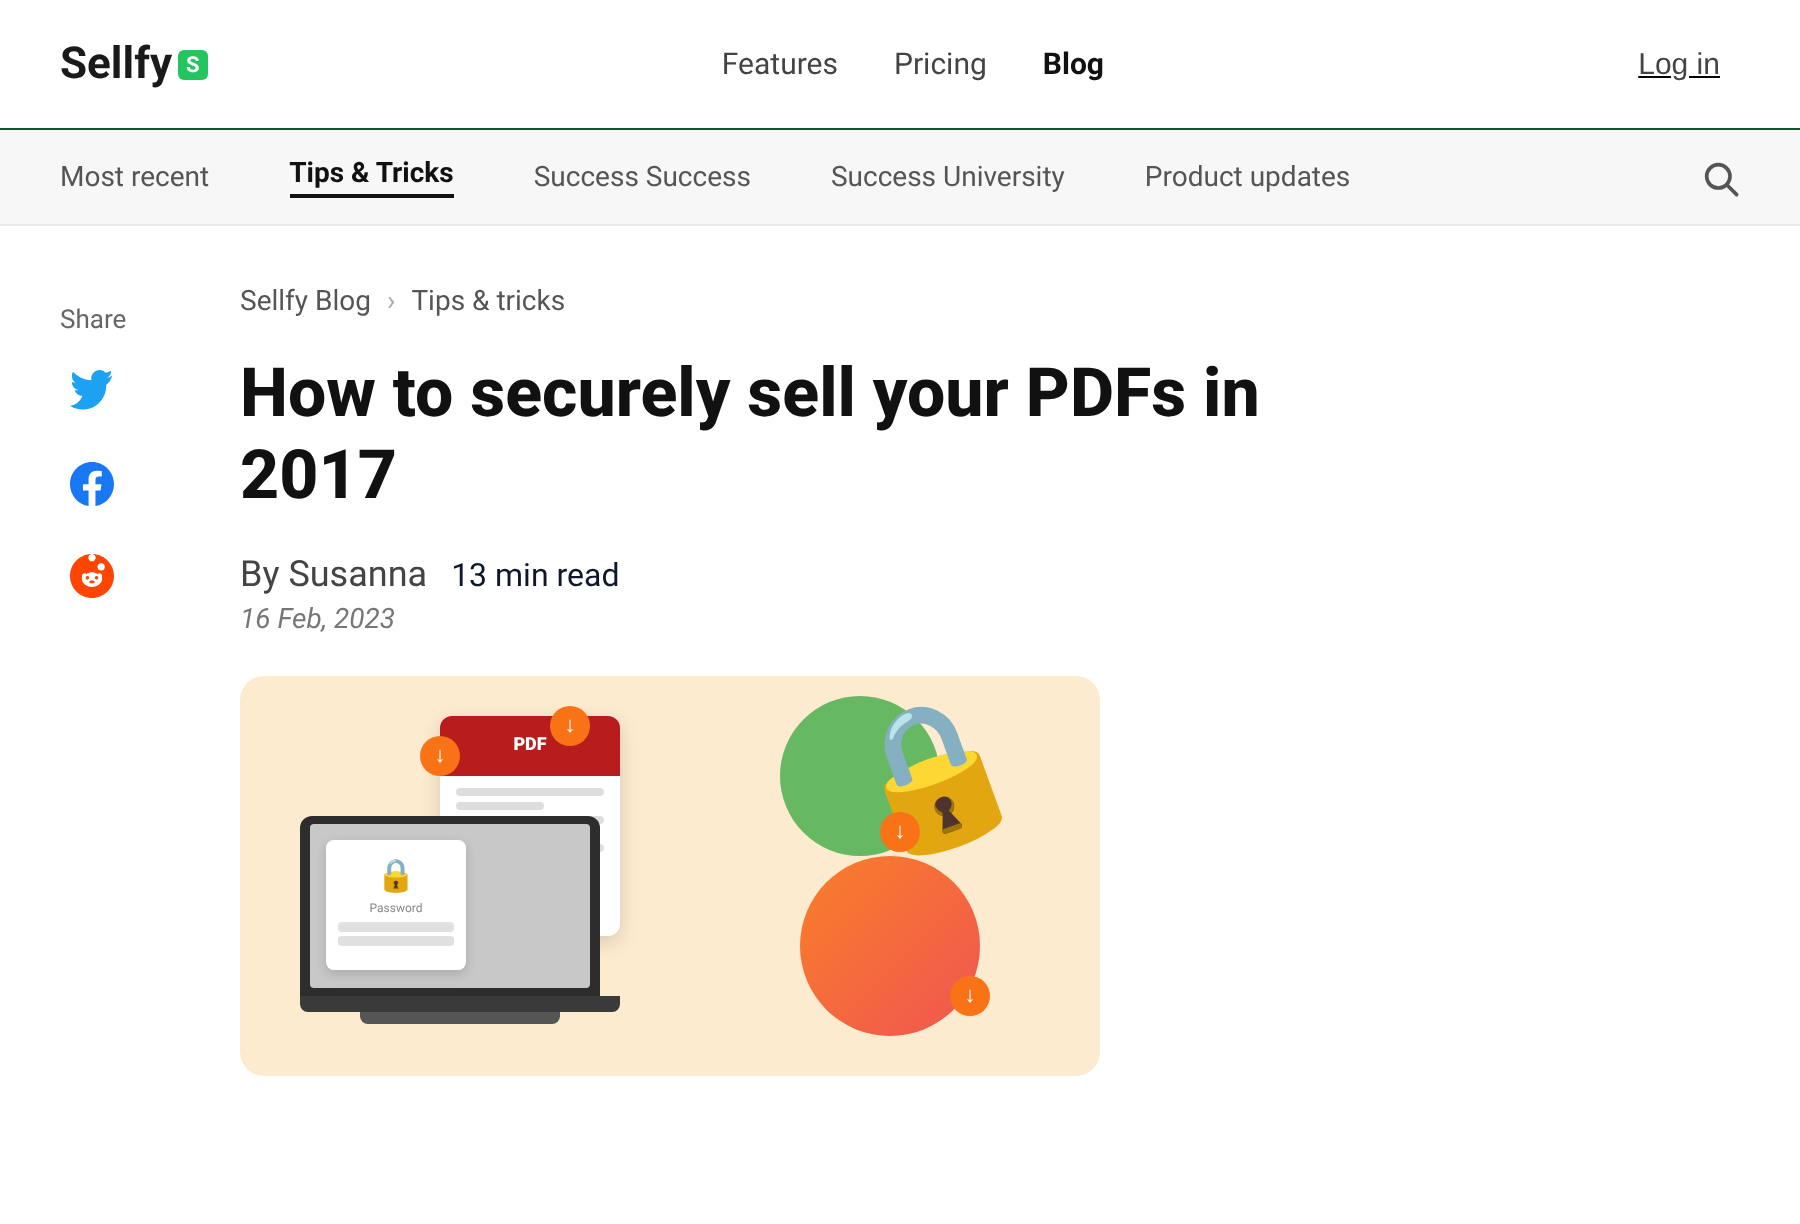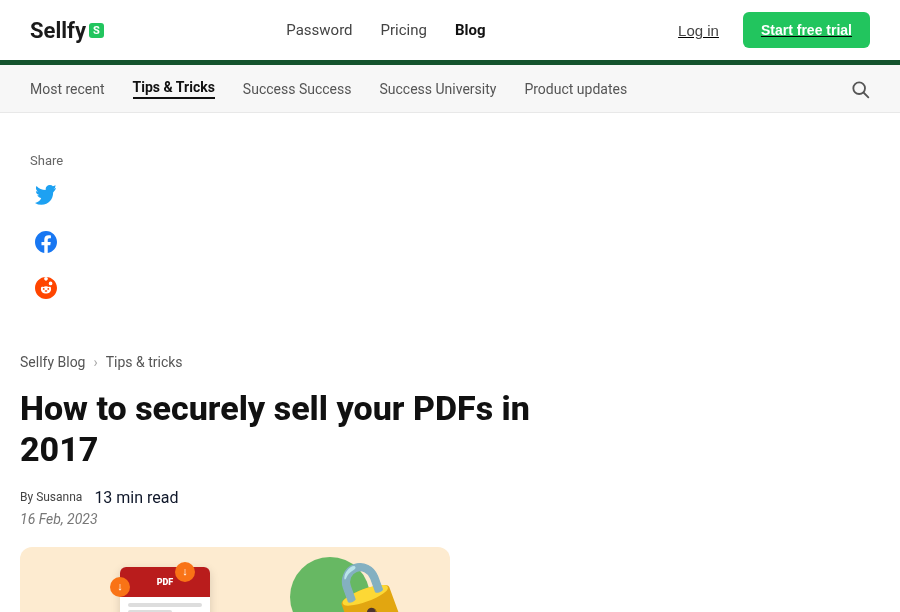--- a/index.html
+++ b/index.html
@@ -1,21 +1,21 @@
 <!DOCTYPE html>
 <html><head>
   <meta charset="utf-8">
   <style>
     * { margin: 0; padding: 0; box-sizing: border-box; }
     body { font-family: -apple-system, BlinkMacSystemFont, 'Segoe UI', Roboto, sans-serif; background: #fff; width: 900px; height: 612px; overflow: hidden; }
 
     
     .header {
       display: flex; align-items: center; justify-content: space-between;
-      padding: 0 30px; height: 65px; border-bottom: 5px solid #14532d;
+      padding: 0 30px; height: 65px; border-bottom: 1px solid #14532d;
       background: #fff;
     }
     .logo { display: flex; align-items: center; gap: 2px; cursor: pointer; }
     .logo-text { font-size: 22px; font-weight: 700; color: #1a1a1a; }
     .logo-badge {
       background: #22c55e; color: #fff; font-size: 11px; font-weight: 700;
       padding: 1px 4px; border-radius: 3px; margin-left: 1px;
     }
     .nav { display: flex; align-items: center; gap: 28px; }
     .nav-item { font-size: 15px; color: #444; text-decoration: none; cursor: pointer; }
@@ -29,31 +29,30 @@
       background: #22c55e; color: #fff; border: none; border-radius: 6px;
       padding: 10px 18px; font-size: 14px; font-weight: 600; cursor: pointer;
     }
 
     
     .subnav {
       display: flex; align-items: center; justify-content: space-between;
       padding: 0 30px; height: 48px; background: #f7f7f7;
       border-bottom: 1px solid #e8e8e8;
     }
-    .subnav-links { display: flex; gap: 28px; align-items: center; }
+    .subnav-links { display: flex; gap: 40px; align-items: center; }
     .subnav-item { font-size: 14px; color: #555; text-decoration: none; cursor: pointer; white-space: nowrap; }
     .subnav-item.active { font-weight: 700; color: #111; border-bottom: 2px solid #111; padding-bottom: 2px; }
     .search-icon-btn { background: none; border: none; cursor: pointer; display: flex; align-items: center; }
 
     
     .content-area {
       display: flex; padding: 0; background: #fff;
       height: calc(612px - 65px - 48px);
       overflow: hidden;
-      flex-direction: column;
     }
 
     
     .sidebar {
       width: 100px; padding: 40px 20px 20px 30px; flex-shrink: 0;
     }
     .share-label { font-size: 13px; color: #666; margin-bottom: 12px; }
     .social-icons { display: flex; flex-direction: column; gap: 14px; }
     .social-icon {
       width: 32px; height: 32px; display: flex; align-items: center;
@@ -69,21 +68,21 @@
     .breadcrumb-item { font-size: 14px; color: #555; cursor: pointer; text-decoration: none; }
     .breadcrumb-sep { font-size: 14px; color: #aaa; }
     .breadcrumb-current { font-size: 14px; color: #555; }
 
     
     .article-title {
       font-size: 34px; font-weight: 800; color: #111; line-height: 1.2;
       margin-bottom: 18px; max-width: 560px;
     }
     .article-meta { display: flex; align-items: center; gap: 12px; margin-bottom: 4px; }
-    .meta-author { font-size: 12px; color: #444; }
+    .meta-author { font-size: 18px; color: #444; }
     .meta-read { font-size: 16px; color: #0f172a; }
     .meta-date { font-size: 14px; color: #777; margin-bottom: 20px; font-style: italic; }
 
     
     .hero-image {
       width: 430px; height: 200px; border-radius: 12px; overflow: hidden;
       background: #fdebd0; position: relative; display: flex; align-items: center; justify-content: center;
     }
 
     
@@ -167,27 +166,26 @@
   </style>
 </head>
 <body>
 
 <div class="header">
   <div class="logo">
     <span class="logo-text">Sellfy</span>
     <span class="logo-badge">S</span>
   </div>
   <nav class="nav">
-    <a class="nav-item">Password</a>
+    <a class="nav-item">Features</a>
     <a class="nav-item">Pricing</a>
     <a class="nav-item active">Blog</a>
   </nav>
   <div class="nav-actions">
     <button class="login-btn">Log in</button>
-    <button class="start-btn">Start free trial</button>
   </div>
 </div>
 
 <div class="subnav">
   <div class="subnav-links">
     <a class="subnav-item">Most recent</a>
     <a class="subnav-item active">Tips &amp; Tricks</a>
     <a class="subnav-item">Success Success</a>
     <a class="subnav-item">Success University</a>
     <a class="subnav-item">Product updates</a>

